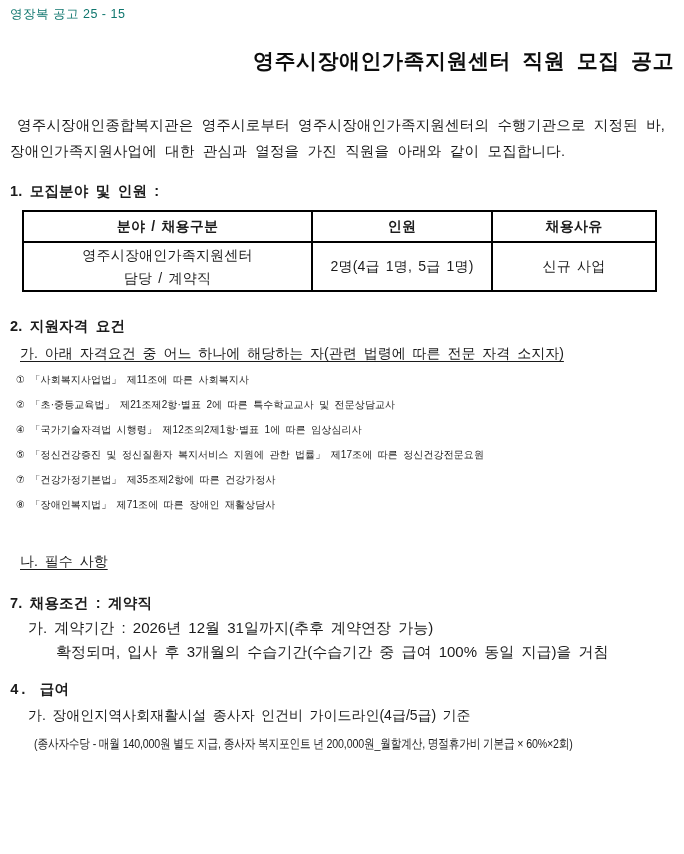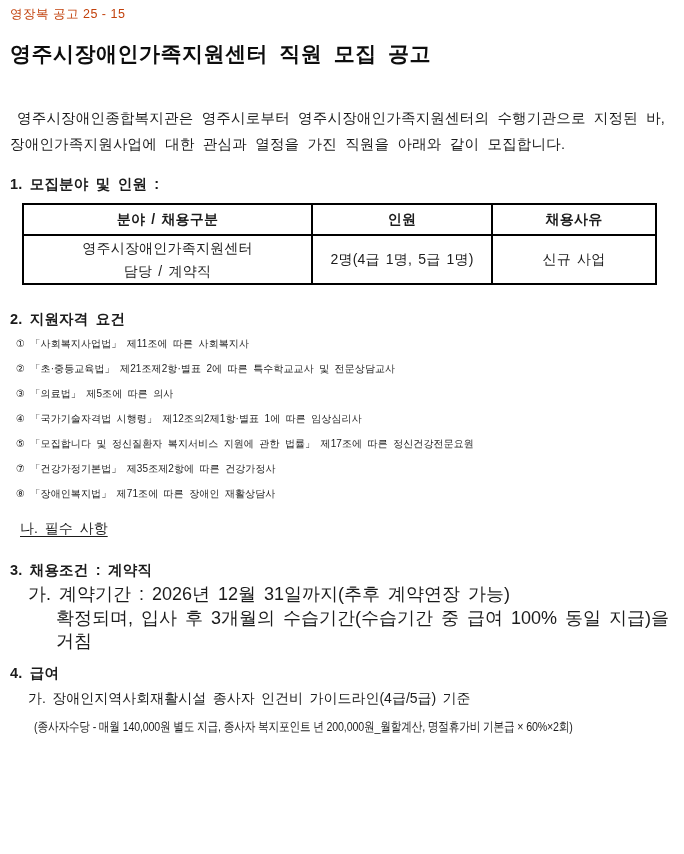--- a/index.html
+++ b/index.html
@@ -6,27 +6,27 @@
   html, body {
     width: 684px; height: 854px;
     background: #ffffff;
     overflow: hidden;
     font-family: "Liberation Sans", "DejaVu Sans", sans-serif;
     color: #1b1b1b;
   }
   .page { width: 684px; height: 854px; padding: 6px 10px 0 10px; }
 
   .doc-number {
-    font-size: 12.5px; color: #c2410c; letter-spacing: 0.5px;
+    font-size: 12.5px; color: #0f766e; letter-spacing: 0.5px;
     line-height: 17px;
   }
 
   .doc-title {
-    margin-top: 17px;
-    text-align: left;
+    margin-top: 24px;
+    text-align: right;
     font-size: 21px; font-weight: bold;
     letter-spacing: 0.5px; word-spacing: 5px;
     line-height: 28px; color: #0d0d0d;
   }
 
   .intro {
     margin-top: 37px;
     font-size: 14.5px; line-height: 26px;
     word-spacing: 4px; letter-spacing: 0.2px;
     text-indent: 7px;
@@ -34,21 +34,21 @@
   }
 
   .sec-heading {
     font-size: 14.5px; font-weight: bold; line-height: 20px;
     letter-spacing: 0.2px; word-spacing: 3px;
     white-space: nowrap;
   }
   .h1 { margin-top: 17px; }
   .h2 { margin-top: 24px; }
   .h3 { margin-top: 20px; }
-  .h4 { margin-top: 9px; }
+  .h4 { margin-top: 17px; font-family: Liberation Mono, monospace; }
 
   
   table.recruit {
     margin: 9px 0 0 12px;
     width: 633px;
     border-collapse: collapse;
     table-layout: fixed;
   }
   table.recruit th, table.recruit td {
     border: 2px solid #000;
@@ -63,38 +63,38 @@
   .col-reason { width: 164px; }
 
   .sub-heading {
     margin: 5px 0 0 10px;
     font-size: 14px; line-height: 24px;
     word-spacing: 3px;
     text-decoration: underline;
     text-underline-offset: 3px;
     white-space: nowrap;
   }
-  .sub-b { margin-top: 10px; }
+  .sub-b { margin-top: 32px; }
 
   ul.plain { list-style: none; }
   .item-list { margin: 2px 0 0 6px; }
   .item-list li {
     font-size: 10px; line-height: 25px;
     letter-spacing: 0.1px; word-spacing: 2.5px;
     white-space: nowrap;
   }
 
   .sub-items { margin: 1px 0 0 16px; }
   .sub-items li {
     font-size: 14px; line-height: 25px; word-spacing: 2.5px;
     white-space: nowrap;
   }
 
   .s3-items { margin: 3px 0 0 18px; }
-  .s3-items li { font-size: 18px; line-height: 23.5px; word-spacing: 3px; }
+  .s3-items li { font-size: 15px; line-height: 23.5px; word-spacing: 3px; }
   .s3-items li.wrap-line2 { padding-left: 28px; }
 
   .s4-line1 {
     margin: 4px 0 8px 18px;
     font-size: 14px; line-height: 22px; word-spacing: 2.5px;
     white-space: nowrap;
   }
   .s4-line2 {
     margin: 0 0 0 24px;
     font-size: 13px; line-height: 19px;
@@ -140,35 +140,35 @@
           <div>담당 / 계약직</div>
         </td>
         <td>2명(4급 1명, 5급 1명)</td>
         <td>신규 사업</td>
       </tr>
     </tbody>
   </table>
 
   <div class="sec-heading h2">2. 지원자격 요건</div>
 
+  <div class="sub-heading">가. 아래 자격요건 중 어느 하나에 해당하는 자(관련 법령에 따른 전문 자격 소지자)</div>
 
   <ul class="plain item-list">
     <li>① 「사회복지사업법」 제11조에 따른 사회복지사</li>
     <li>② 「초·중등교육법」 제21조제2항·별표 2에 따른 특수학교교사 및 전문상담교사</li>
-    <li>③ 「의료법」 제5조에 따른 의사</li>
     <li>④ 「국가기술자격법 시행령」 제12조의2제1항·별표 1에 따른 임상심리사</li>
-    <li>⑤ 「모집합니다 및 정신질환자 복지서비스 지원에 관한 법률」 제17조에 따른 정신건강전문요원</li>
+    <li>⑤ 「정신건강증진 및 정신질환자 복지서비스 지원에 관한 법률」 제17조에 따른 정신건강전문요원</li>
     <li>⑦ 「건강가정기본법」 제35조제2항에 따른 건강가정사</li>
     <li>⑧ 「장애인복지법」 제71조에 따른 장애인 재활상담사</li>
   </ul>
 
   <div class="sub-heading sub-b">나. 필수 사항</div>
 
 
-  <div class="sec-heading h3">3. 채용조건 : 계약직</div>
+  <div class="sec-heading h3">7. 채용조건 : 계약직</div>
 
   <ul class="plain s3-items">
     <li>가. 계약기간 : 2026년 12월 31일까지(추후 계약연장 가능)</li>
     <li class="wrap-line2">확정되며, 입사 후 3개월의 수습기간(수습기간 중 급여 100% 동일 지급)을 거침</li>
   </ul>
 
   <div class="sec-heading h4">4. 급여</div>
 
   <div class="s4-line1">가. 장애인지역사회재활시설 종사자 인건비 가이드라인(4급/5급) 기준</div>
   <div class="s4-line2">

